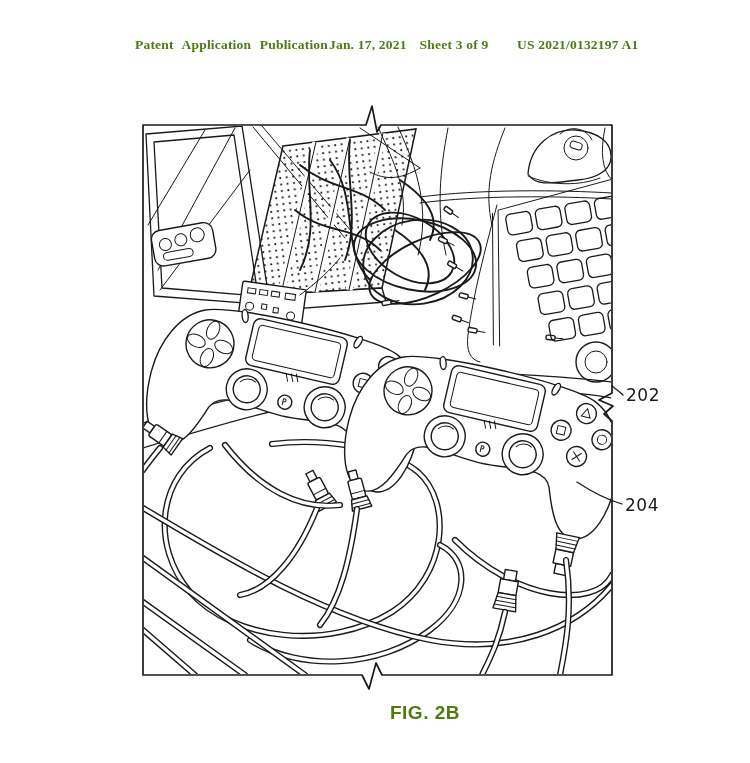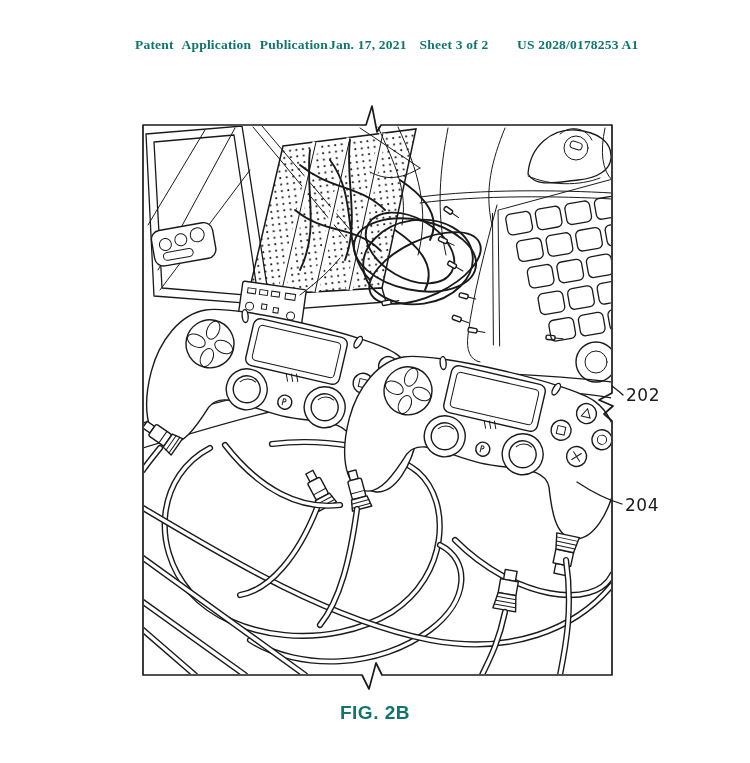--- a/index.html
+++ b/index.html
@@ -1,42 +1,42 @@
 <!DOCTYPE html>
 <html><head>
 <meta charset="utf-8">
 <style>
   html,body{margin:0;padding:0;background:#ffffff;}
   .page{position:relative;width:669px;height:763px;background:#ffffff;overflow:hidden;
-        font-family:"Liberation Serif", serif;color:#0f766e;}
+        font-family:"Liberation Serif", serif;color:#4d7c0f;}
   .hdr{position:absolute;top:37px;font-weight:bold;font-size:13.5px;letter-spacing:.2px;white-space:pre;}
   .hdr-pub{left:135px;word-spacing:5px;}
   .hdr-mid{left:329px;}
   .hdr-mid .gap{display:inline-block;width:13px;}
   .hdr-num{left:517px;}
-  .caption{position:absolute;left:310px;top:702px;width:130px;text-align:center;
+  .caption{position:absolute;left:330px;top:702px;width:130px;text-align:right;
            font-family:"Liberation Sans", sans-serif;font-weight:bold;font-size:19px;letter-spacing:.5px;}
   svg{position:absolute;left:0;top:0;}
   .ln{fill:none;stroke:#1a1a1a;stroke-width:1.3;stroke-linecap:round;stroke-linejoin:round;}
   .lnthin{fill:none;stroke:#1a1a1a;stroke-width:1;stroke-linecap:round;}
   .frame{fill:none;stroke:#1a1a1a;stroke-width:1.7;stroke-linejoin:round;}
   .wh{fill:#ffffff;stroke:#1a1a1a;stroke-width:1.4;stroke-linejoin:round;}
   .wire{fill:none;stroke:#1a1a1a;stroke-width:1.9;stroke-linecap:round;}
   .co{fill:none;stroke:#1a1a1a;stroke-width:6.2;stroke-linecap:round;}
   .ci{fill:none;stroke:#ffffff;stroke-width:3.4;stroke-linecap:round;}
   .reflabel{font-family:"DejaVu Sans", sans-serif;font-size:17px;fill:#1a1a1a;letter-spacing:.5px;}
 </style>
 </head>
 <body>
 
 <div class="page">
 
   <div class="hdr hdr-pub">Patent Application Publication</div>
-  <div class="hdr hdr-mid"><span>Jan. 17, 2021</span><span class="gap"></span><span>Sheet 3 of 2</span></div>
-  <div class="hdr hdr-num">US 2028/0178253 A1</div>
+  <div class="hdr hdr-mid"><span>Jan. 17, 2021</span><span class="gap"></span><span>Sheet 3 of 9</span></div>
+  <div class="hdr hdr-num">US 2021/0132197 A1</div>
 
   <svg width="750" height="763" viewBox="0 0 750 763">
     <defs>
       <pattern id="bbdots" width="6.5" height="6.5" patternUnits="userSpaceOnUse" patternTransform="rotate(-7)">
         <circle cx="3" cy="3" r="1.05" fill="#1a1a1a"></circle>
       </pattern>
       <clipPath id="figclip">
           <rect x="144" y="126" width="467" height="548"></rect>
         </clipPath>
 

